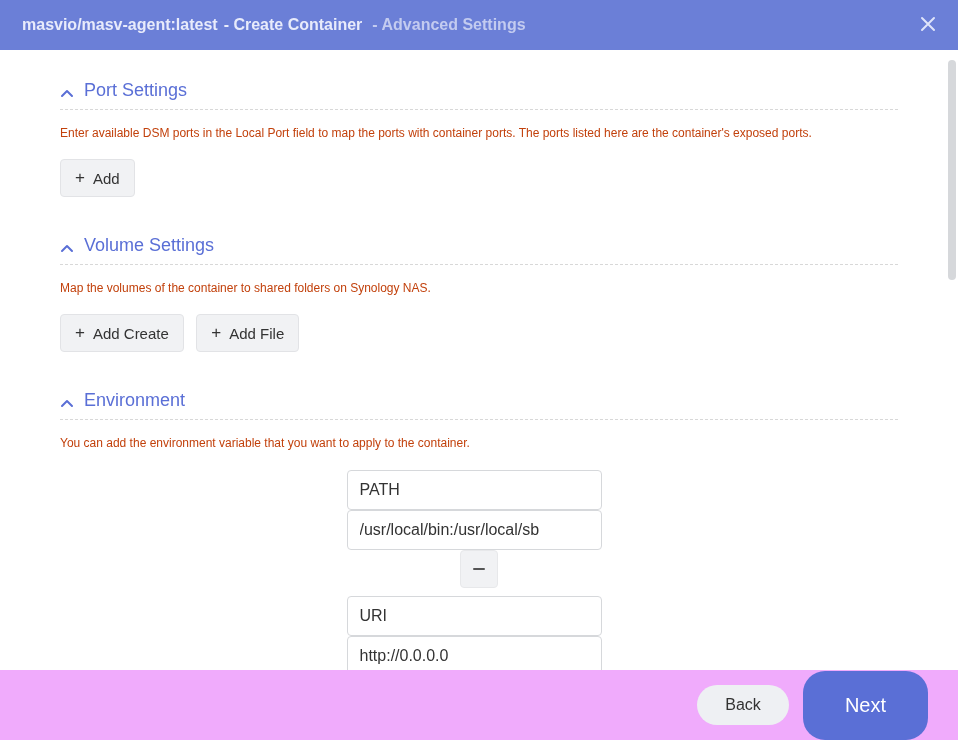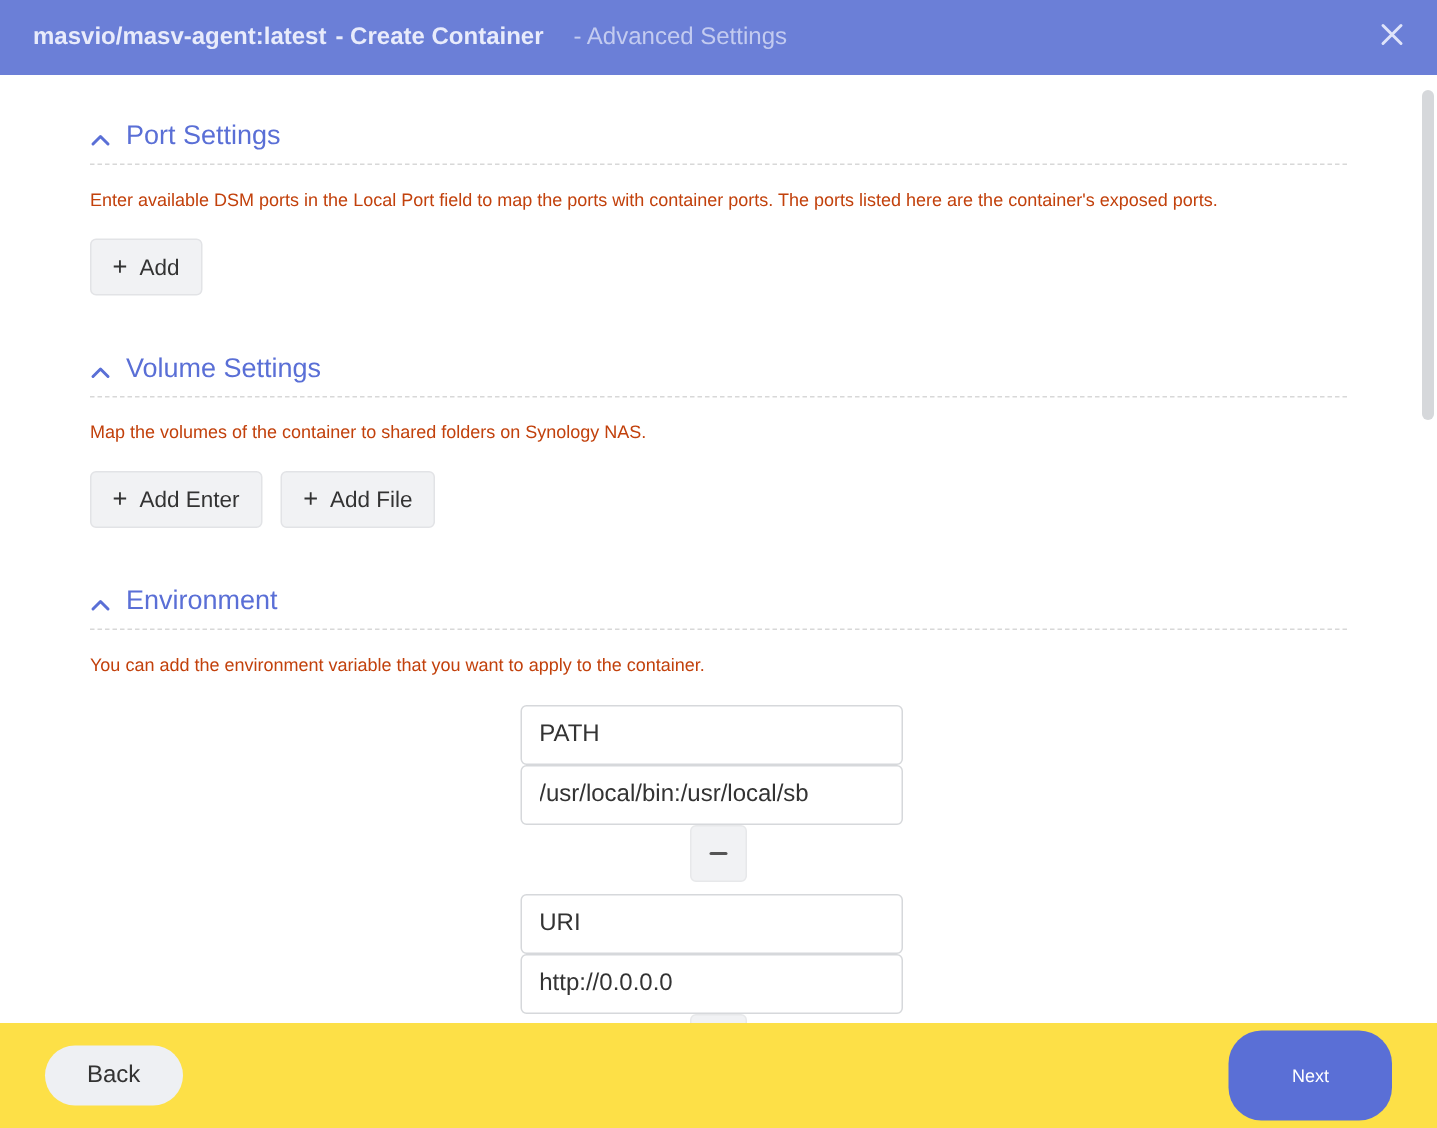--- a/index.html
+++ b/index.html
@@ -1,43 +1,43 @@
 <!DOCTYPE html>
 <html><head>
 <meta charset="utf-8">
 <style>
 * { box-sizing: border-box; margin: 0; padding: 0; }
 body { font-family: -apple-system, BlinkMacSystemFont, "Segoe UI", Arial, sans-serif; background: #fff; width: 958px; height: 752px; overflow: hidden; position: relative; }
 
 .titlebar { background: #6b7fd7; color: #fff; height: 50px; display: flex; align-items: center; padding: 0 22px; font-size: 16px; }
 .titlebar .t1 { font-weight: 700; color: #e8ebfb; }
 .titlebar .t2 { font-weight: 700; color: #e8ebfb; margin-left: 6px; }
-.titlebar .t3 { font-weight: 400; color: #c3cbf0; margin-left: 20px; }
+.titlebar .t3 { font-weight: 700; color: #c3cbf0; margin-left: 10px; }
 .titlebar .close { margin-left: auto; cursor: pointer; font-size: 20px; color: #dfe4fa; font-weight: 300; }
 
 .content { position: absolute; top: 50px; bottom: 70px; left: 0; right: 0; overflow-y: auto; padding: 20px 60px 10px 60px; }
 
 .section-header { display: flex; align-items: flex-end; color: #5a6fd6; font-size: 18px; font-weight: 500; padding: 10px 0 8px 0; border-bottom: 1px dashed #d8d8d8; cursor: pointer; }
 .section-header .chev { margin-right: 10px; display: inline-flex; }
 .section-desc { color: #c2410c; font-size: 12px; margin: 14px 0 16px 0; line-height: 1.6; }
 
 .btn { display: inline-flex; align-items: center; background: #f1f2f4; border: 1px solid #e2e3e6; border-radius: 4px; padding: 8px 14px; font-size: 15px; color: #333; cursor: pointer; margin-right: 8px; }
 .btn .plus { margin-right: 8px; font-size: 17px; font-weight: 400; }
 
 .section-gap { height: 28px; }
 
 .env-row { display: flex; align-items: center; margin-bottom: 8px; flex-direction: column; }
 .env-row input { height: 40px; border: 1px solid #d6d8db; border-radius: 4px; padding: 0 12px; font-size: 16px; color: #333; background: #fff; font-family: inherit; }
 .env-key { width: 255px; margin-right: 10px; }
 .env-val { width: 255px; margin-right: 10px; }
 .remove-btn { width: 38px; height: 38px; background: #f1f2f4; border: 1px solid #e7e8ea; border-radius: 4px; display: inline-flex; align-items: center; justify-content: center; cursor: pointer; }
 
-.footer { position: absolute; bottom: 0; left: 0; right: 0; height: 70px; display: flex; align-items: center; justify-content: space-between; padding: 0 30px; background: #fde047; }
+.footer { position: absolute; bottom: 12px; left: 0; right: 0; height: 70px; display: flex; align-items: center; justify-content: flex-end; padding: 0 30px; background: #f0abfc; }
 .btn-back { background: #eef0f3; color: #333; border: none; border-radius: 22px; padding: 11px 28px; font-size: 16px; cursor: pointer; margin-right: 14px; }
-.btn-next { background: #5a6fd6; color: #fff; border: none; border-radius: 22px; padding: 23px 42px; font-size: 12px; cursor: pointer; }
+.btn-next { background: #5a6fd6; color: #fff; border: none; border-radius: 22px; padding: 23px 42px; font-size: 20px; cursor: pointer; }
 
 .scrollbar-fake { position: absolute; right: 2px; top: 60px; width: 8px; height: 220px; background: #d6d8db; border-radius: 4px; }
 </style>
 </head>
 <body>
 
 <div class="titlebar">
   <span class="t1">masvio/masv-agent:latest</span>
   <span class="t2">- Create Container</span>
   <span class="t3">- Advanced Settings</span>
@@ -73,21 +73,21 @@
       <svg width="14" height="14" viewBox="0 0 14 14">
           <path d="M2 9 L7 4 L12 9" fill="none" stroke="#5a6fd6" stroke-width="2" stroke-linecap="round" stroke-linejoin="round"></path>
         </svg>
     </span>
     <span>Volume Settings</span>
   </div>
   <p class="section-desc">Map the volumes of the container to shared folders on Synology NAS.</p>
   <div>
     <div class="btn">
       <span class="plus">+</span>
-      <span>Add Enter</span>
+      <span>Add Create</span>
     </div>
     <div class="btn">
       <span class="plus">+</span>
       <span>Add File</span>
     </div>
   </div>
 
   <div class="section-gap"></div>
 
   

